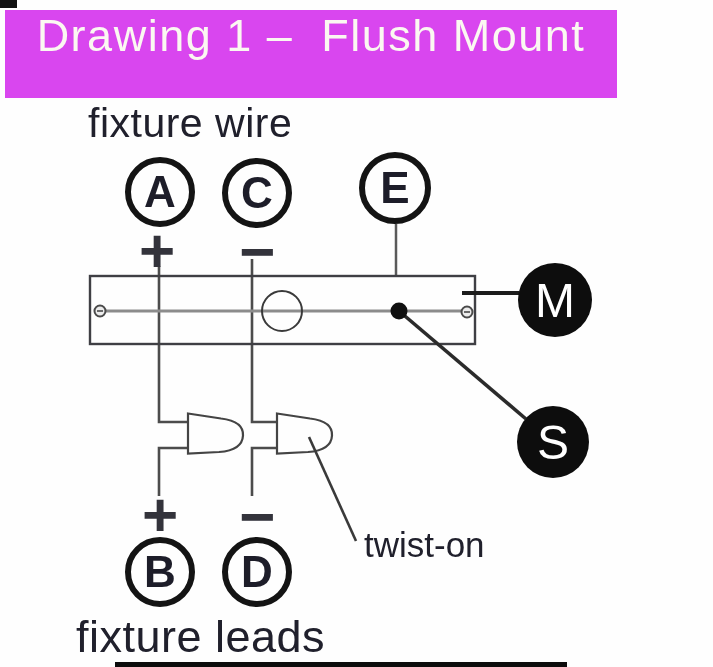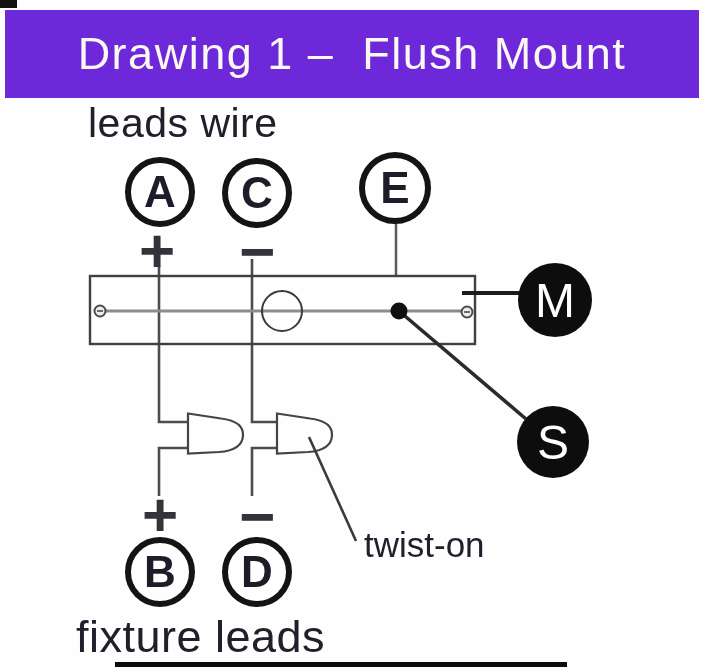--- a/index.html
+++ b/index.html
@@ -1,21 +1,21 @@
 <!DOCTYPE html>
 <html><head>
 <meta charset="utf-8">
 <style>
   html,body{margin:0;padding:0;background:#ffffff;}
   #page{position:relative;width:713px;height:667px;background:#fefefe;overflow:hidden;
         font-family:"Liberation Sans",sans-serif;}
 
   
-  .title-bar{position:absolute;left:5px;top:10px;width:694px;height:88px;background:#6d28d9;
-             display:flex;align-items:center;justify-content:center;}
+  .title-bar{position:absolute;left:5px;top:10px;width:612px;height:88px;background:#d946ef;
+             display:flex;justify-content:center;}
   .title-bar span{color:#fbf8f1;font-size:45px;letter-spacing:1.5px;white-space:pre;}
 
   .corner-mark{position:absolute;left:0;top:0;width:17px;height:8px;background:#111;}
   .bottom-bar{position:absolute;left:115px;top:662px;width:452px;height:5px;background:#0c0c0c;}
 
   
   .lbl{position:absolute;color:#20202c;}
   .lbl-supply{left:88px;top:100px;font-size:41px;letter-spacing:.5px;}
   .lbl-fixture{left:76px;top:611px;font-size:45px;letter-spacing:.5px;text-align:center;}
   .lbl-twist{left:364px;top:524px;font-size:35px;line-height:41px;text-align:center;}
@@ -81,21 +81,21 @@
 
     <line x1="462" y1="293" x2="519" y2="293" stroke="#1c1c1c" stroke-width="4.2"></line>
     <line x1="399" y1="311" x2="526" y2="419" stroke="#2b2b2b" stroke-width="3.6"></line>
     <circle cx="399" cy="311" r="8.5" fill="#101010"></circle>
 
     <path d="M 188,413.5 L 221,418.5 C 237,420.5 243.5,427 243,435.5 C 242.5,446 233,451 219,452 L 188,453.5 Z" fill="#fefefe" stroke="#444" stroke-width="2.2"></path>
     <path d="M 277,413.5 L 310,418.5 C 326,420.5 332.5,427 332,435.5 C 331.5,446 322,451 308,452 L 277,453.5 Z" fill="#fefefe" stroke="#444" stroke-width="2.2"></path>
     <line x1="309" y1="437" x2="356" y2="541" stroke="#3a3a3a" stroke-width="2.6"></line>
   </svg>
 
-  <div class="lbl lbl-supply">leads wire</div>
+  <div class="lbl lbl-supply">fixture wire</div>
   <div class="lbl lbl-fixture">fixture leads</div>
   <div class="lbl lbl-twist">
     <div>twist-on</div>
   </div>
 
   <div class="ring ring-a">
       <span>A</span>
     </div>
   <div class="ring ring-c">
       <span>C</span>

